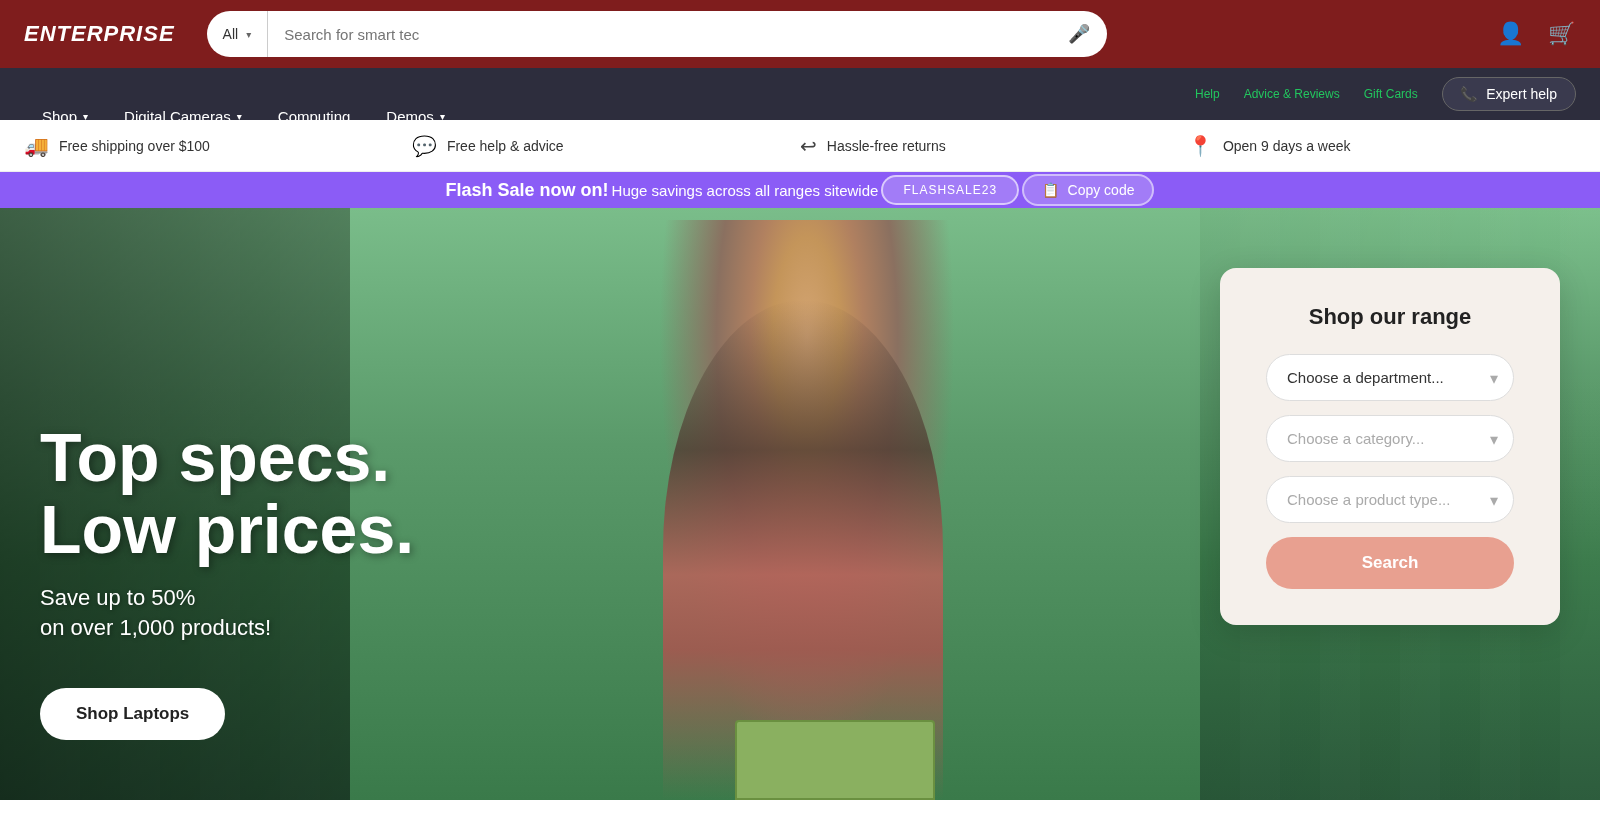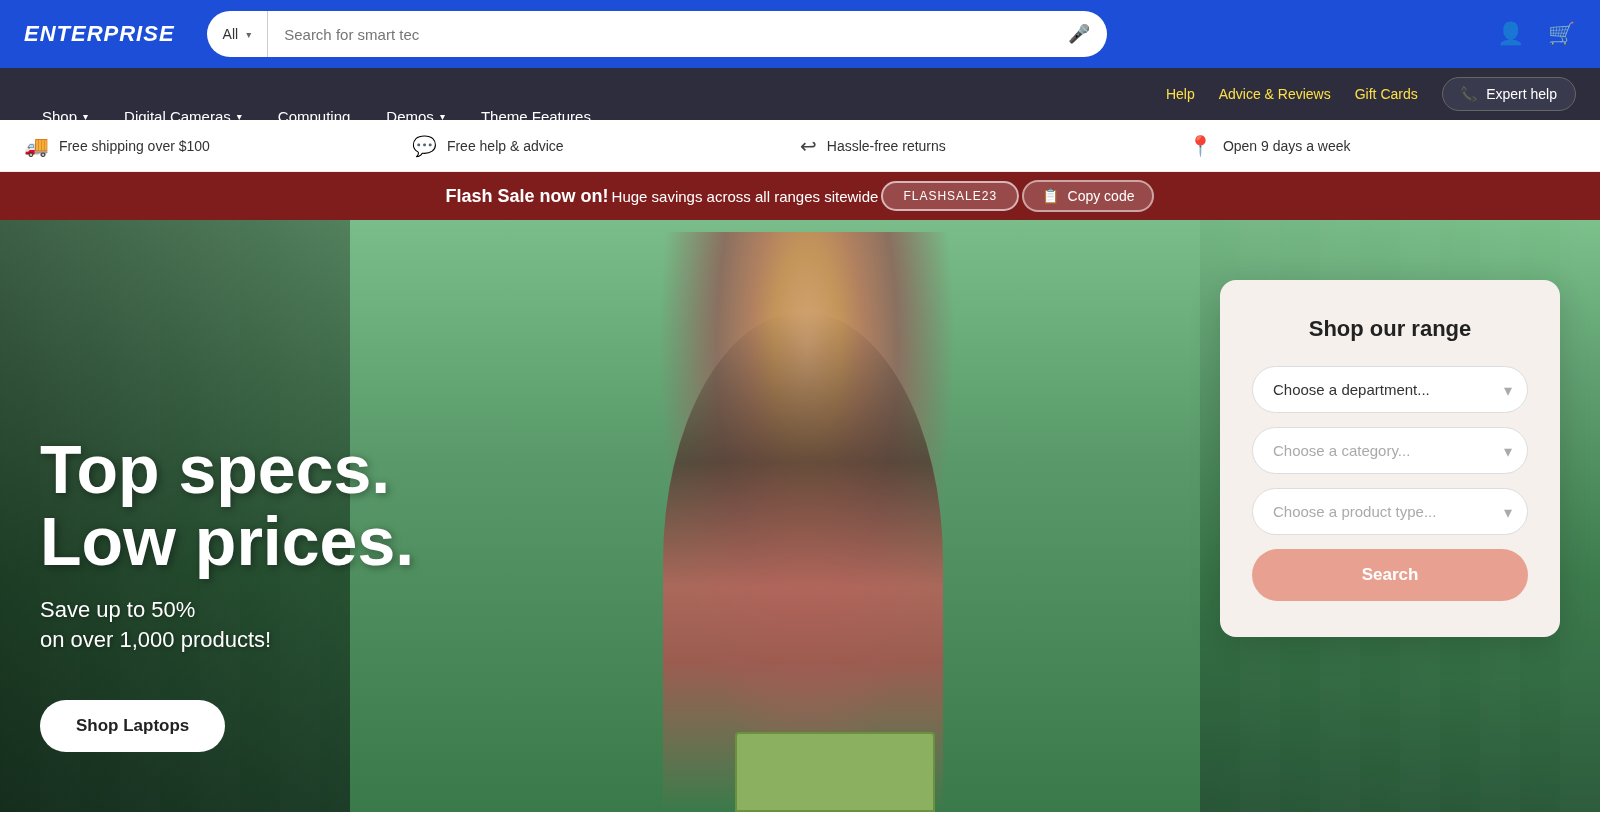--- a/index.html
+++ b/index.html
@@ -1,20 +1,20 @@
 <!DOCTYPE html>
 <html><head>
   <meta charset="utf-8">
   <style>
     * { margin: 0; padding: 0; box-sizing: border-box; }
     body { font-family: -apple-system, BlinkMacSystemFont, 'Segoe UI', sans-serif; background: #fff; width: 1600px; overflow-x: hidden; }
 
     
     .top-bar {
-      background: #1d4ed8;
+      background: #7f1d1d;
       display: flex;
       align-items: center;
       padding: 0 24px;
       height: 68px;
       gap: 16px;
     }
     .logo {
       color: #fff;
       font-size: 22px;
       font-weight: 900;
@@ -101,22 +101,22 @@
       cursor: pointer;
       white-space: nowrap;
     }
     .nav-item .chevron { font-size: 10px; }
     .nav-right {
       display: flex;
       align-items: center;
       gap: 24px;
     }
     .nav-right-link {
-      color: #fde047;
-      font-size: 14px;
+      color: #22c55e;
+      font-size: 12px;
       cursor: pointer;
     }
     .expert-help-btn {
       background: #3a3a4e;
       border: 1px solid #666;
       color: #fff;
       padding: 8px 18px;
       border-radius: 24px;
       font-size: 14px;
       cursor: pointer;
@@ -139,26 +139,26 @@
       align-items: center;
       gap: 10px;
       flex: 1;
       font-size: 14px;
       color: #333;
     }
     .info-icon { font-size: 20px; color: #444; }
 
     
     .flash-bar {
-      background: #7f1d1d;
+      background: #8b5cf6;
       display: flex;
       align-items: center;
       justify-content: center;
       padding: 0 24px;
-      height: 48px;
+      height: 36px;
       gap: 3px;
     }
     .flash-title {
       color: #fff;
       font-size: 18px;
       font-weight: 700;
     }
     .flash-subtitle {
       color: #fff;
       font-size: 15px;
@@ -241,21 +241,21 @@
       cursor: pointer;
     }
 
     
     .shop-range-panel {
       position: absolute;
       right: 40px;
       top: 60px;
       background: #f5f0eb;
       border-radius: 16px;
-      padding: 36px 32px;
+      padding: 36px 46px;
       width: 340px;
       z-index: 3;
       box-shadow: 0 8px 32px rgba(0,0,0,0.15);
     }
     .shop-range-title {
       font-size: 22px;
       font-weight: 700;
       color: #222;
       text-align: center;
       margin-bottom: 24px;
@@ -352,23 +352,20 @@
       <span>Digital Cameras</span>
       <span class="chevron">▾</span>
     </div>
     <div class="nav-item">
       <span>Computing</span>
     </div>
     <div class="nav-item">
       <span>Demos</span>
       <span class="chevron">▾</span>
     </div>
-    <div class="nav-item">
-      <span>Theme Features</span>
-    </div>
   </div>
   <div class="nav-right">
     <span class="nav-right-link">Help</span>
     <span class="nav-right-link">Advice &amp; Reviews</span>
     <span class="nav-right-link">Gift Cards</span>
     <button class="expert-help-btn">
       <span>📞</span>
       <span>Expert help</span>
     </button>
   </div>

